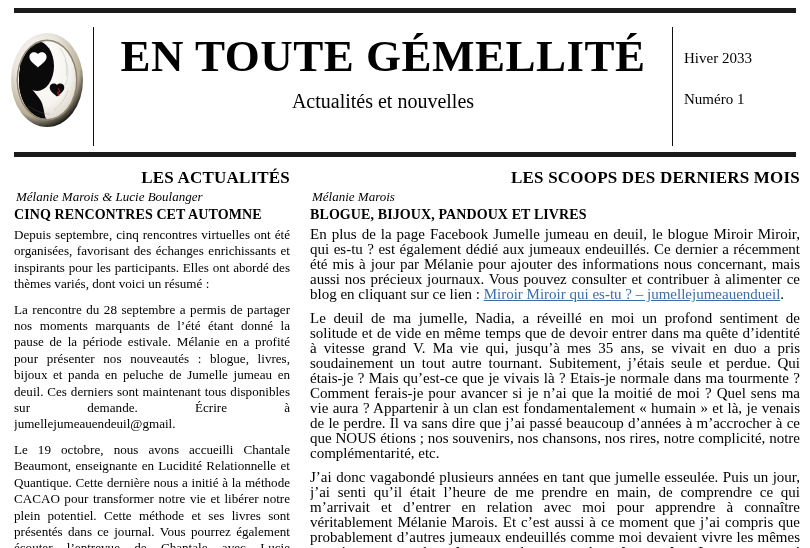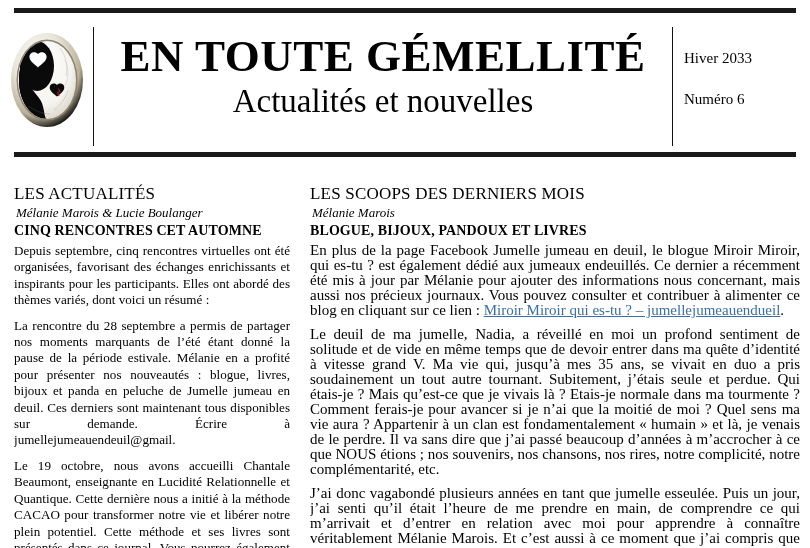--- a/index.html
+++ b/index.html
@@ -87,21 +87,21 @@
     font-weight: bold;
     font-size: 45px;
     line-height: 52px;
     letter-spacing: 0.5px;
     margin: 0;
     white-space: nowrap;
   }
   .paper-subtitle {
     font-family: "Liberation Serif", "DejaVu Serif", serif;
     font-weight: normal;
-    font-size: 33px;
+    font-size: 20px;
     line-height: 34px;
     margin: 2px 0 0 0;
   }
 
   .issue-block {
     position: absolute;
     left: 684px;
     top: 30px;
     width: 120px;
   }
@@ -129,25 +129,26 @@
   .col-left {
     left: 14px;
     width: 276px;
   }
   .col-right {
     left: 310px;
     width: 490px;
   }
 
   .section-title {
-    font-weight: normal;
+    font-weight: bold;
     font-size: 17px;
     line-height: 20px;
-    margin: 16px 0 1px 0;
+    margin: 0 0 1px 0;
     letter-spacing: 0.2px;
+    text-align: right;
   }
   .byline {
     font-style: italic;
     font-size: 13px;
     line-height: 16px;
     margin: 0 0 1px 2px;
   }
   .sub-head {
     font-weight: bold;
     font-size: 14px;
@@ -227,21 +228,21 @@
 
     <div class="title-block">
       <div class="paper-title">EN TOUTE GÉMELLITÉ</div>
       <div class="paper-subtitle">Actualités et nouvelles</div>
     </div>
 
     <div class="divider-right"></div>
 
     <div class="issue-block">
       <p class="issue-line">Hiver 2033</p>
-      <p class="issue-line second">Numéro 6</p>
+      <p class="issue-line second">Numéro 1</p>
     </div>
 
   </div>
 
   <div class="rule-mid"></div>
 
   <div class="columns">
 
     <div class="col col-left">
       <h2 class="section-title">LES ACTUALITÉS</h2>

